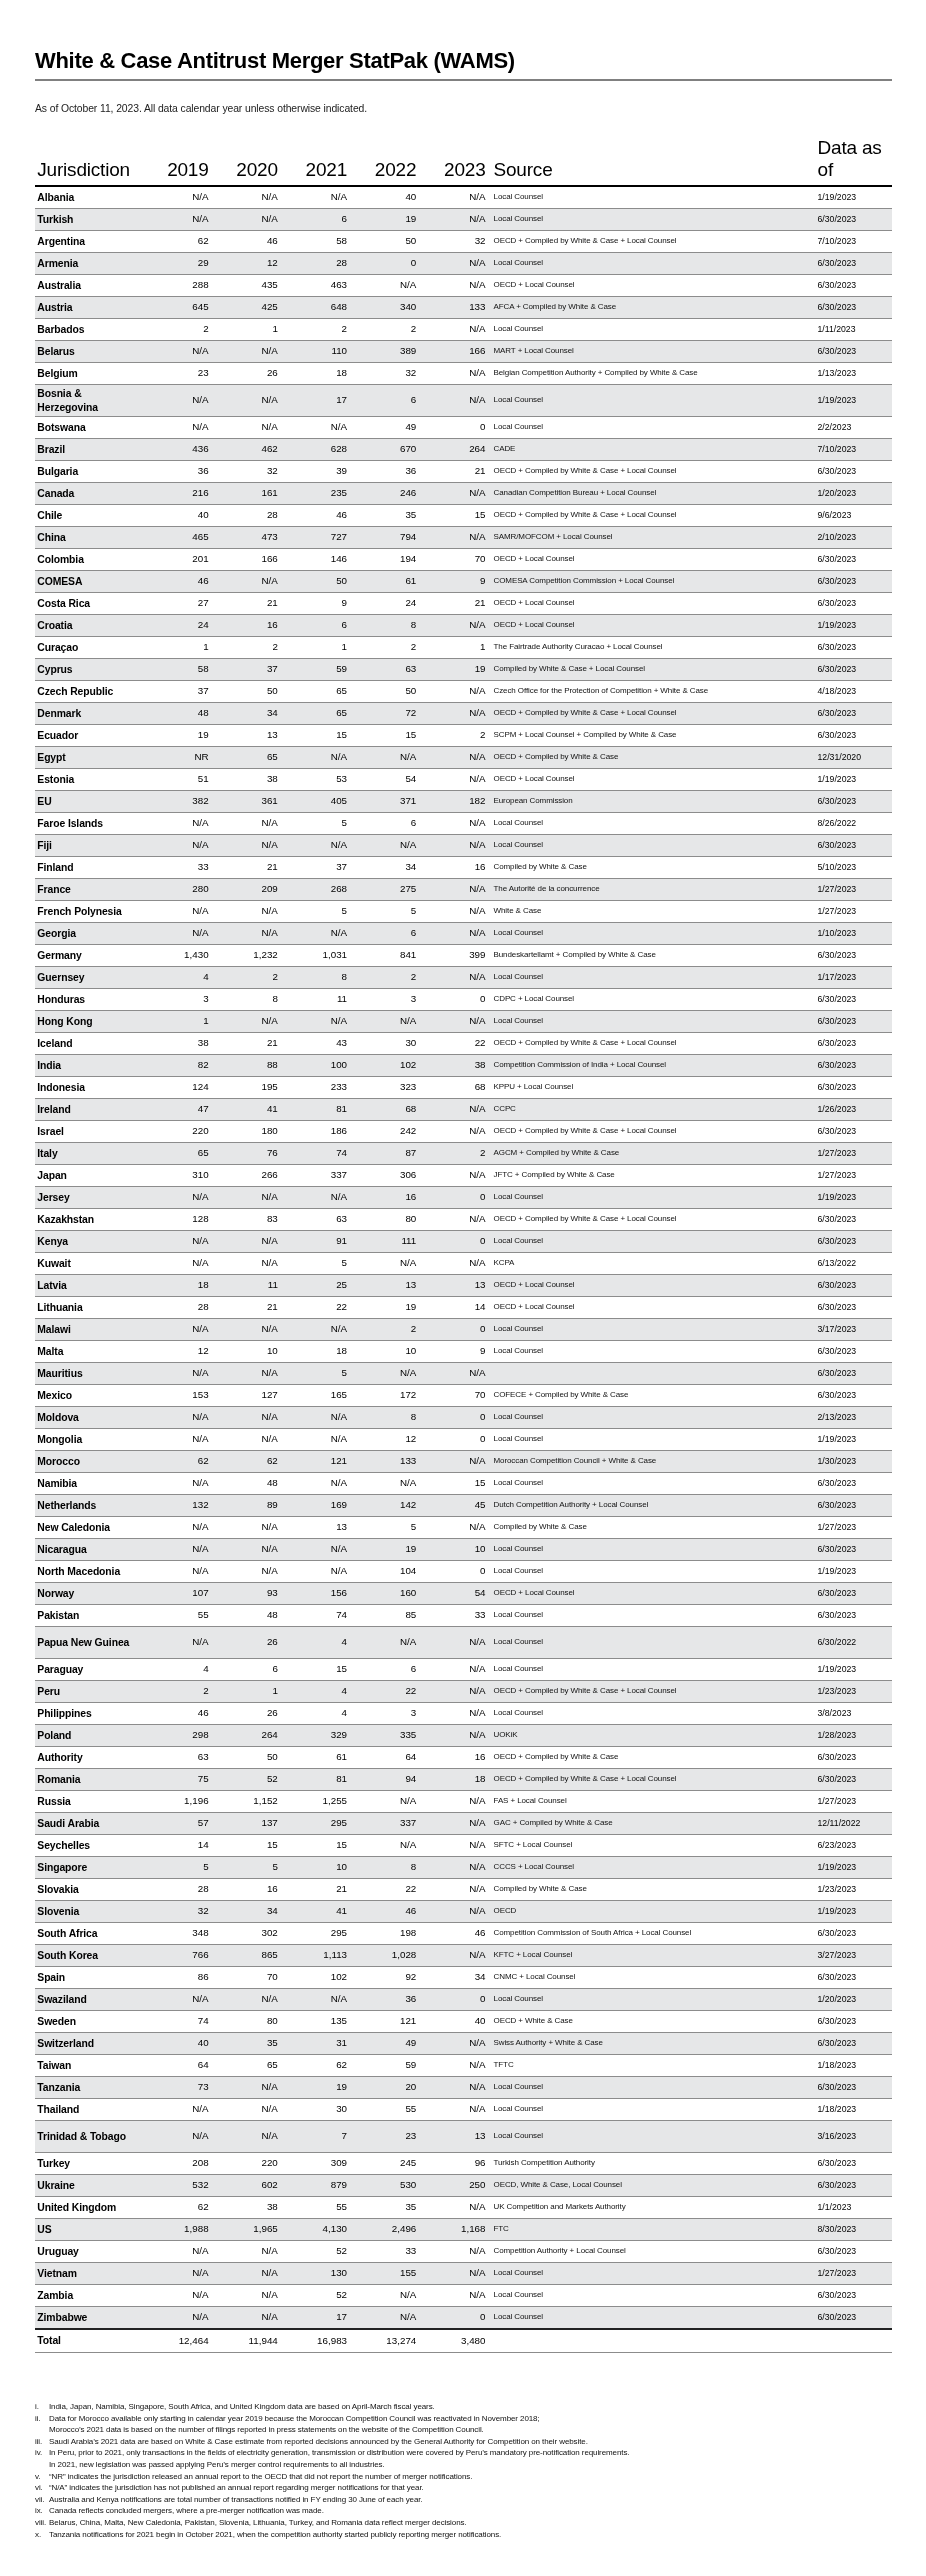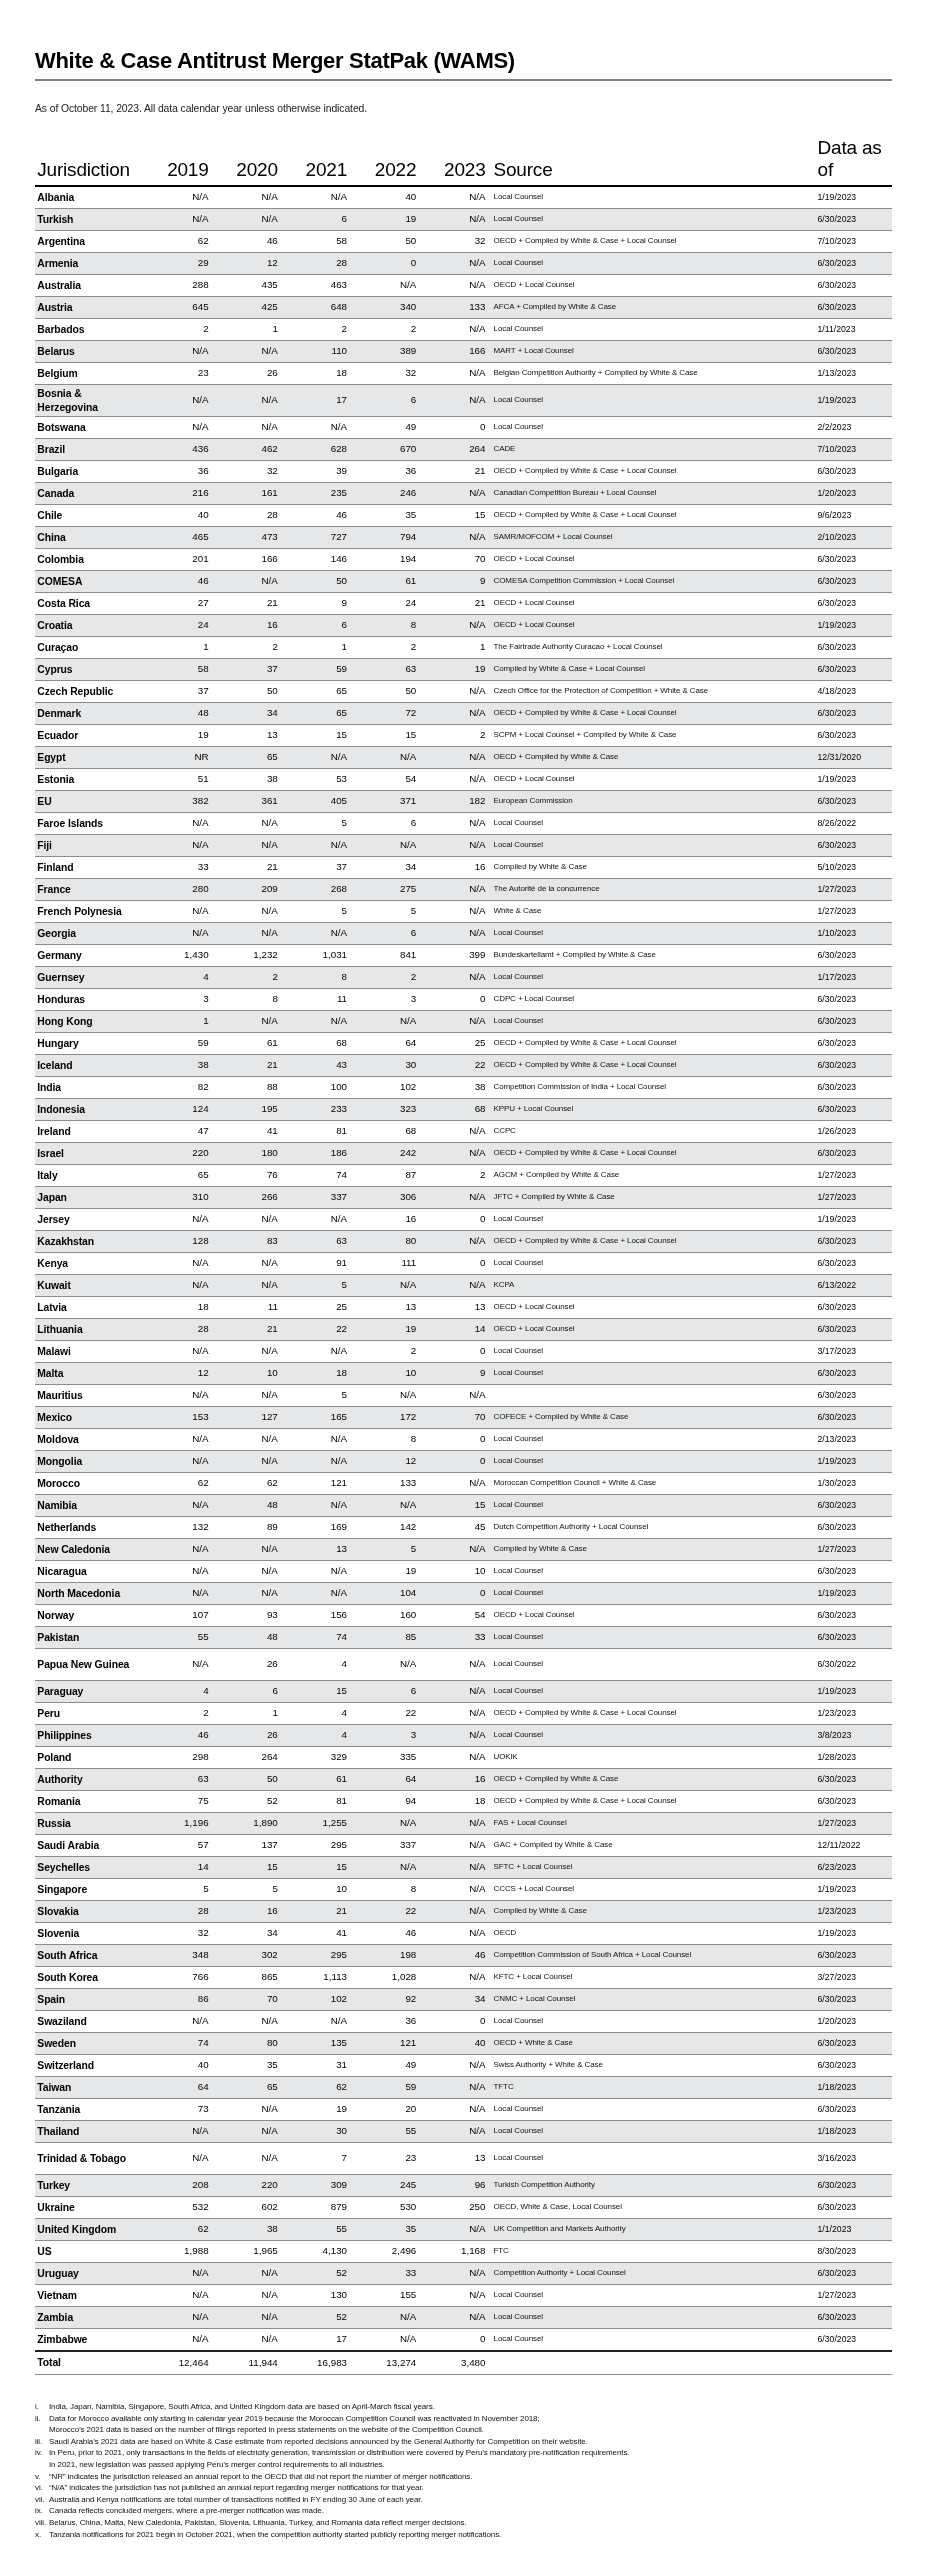--- a/index.html
+++ b/index.html
@@ -466,30 +466,20 @@
           <td class="td-jur">Hong Kong</td>
           <td>1</td>
           <td>N/A</td>
           <td>N/A</td>
           <td>N/A</td>
           <td>N/A</td>
           <td class="td-src">Local Counsel</td>
           <td class="td-date">6/30/2023</td>
         </tr>
           <tr style="">
-          <td class="td-jur">Hungary</td>
-          <td>59</td>
-          <td>61</td>
-          <td>68</td>
-          <td>64</td>
-          <td>25</td>
-          <td class="td-src">OECD + Compiled by White &amp; Case + Local Counsel</td>
-          <td class="td-date">6/30/2023</td>
-        </tr>
-          <tr style="">
           <td class="td-jur">Iceland</td>
           <td>38</td>
           <td>21</td>
           <td>43</td>
           <td>30</td>
           <td>22</td>
           <td class="td-src">OECD + Compiled by White &amp; Case + Local Counsel</td>
           <td class="td-date">6/30/2023</td>
         </tr>
           <tr style="">
@@ -818,21 +808,21 @@
           <td>52</td>
           <td>81</td>
           <td>94</td>
           <td>18</td>
           <td class="td-src">OECD + Compiled by White &amp; Case + Local Counsel</td>
           <td class="td-date">6/30/2023</td>
         </tr>
           <tr style="">
           <td class="td-jur">Russia</td>
           <td>1,196</td>
-          <td>1,890</td>
+          <td>1,152</td>
           <td>1,255</td>
           <td>N/A</td>
           <td>N/A</td>
           <td class="td-src">FAS + Local Counsel</td>
           <td class="td-date">1/27/2023</td>
         </tr>
           <tr style="">
           <td class="td-jur">Saudi Arabia</td>
           <td>57</td>
           <td>137</td>

